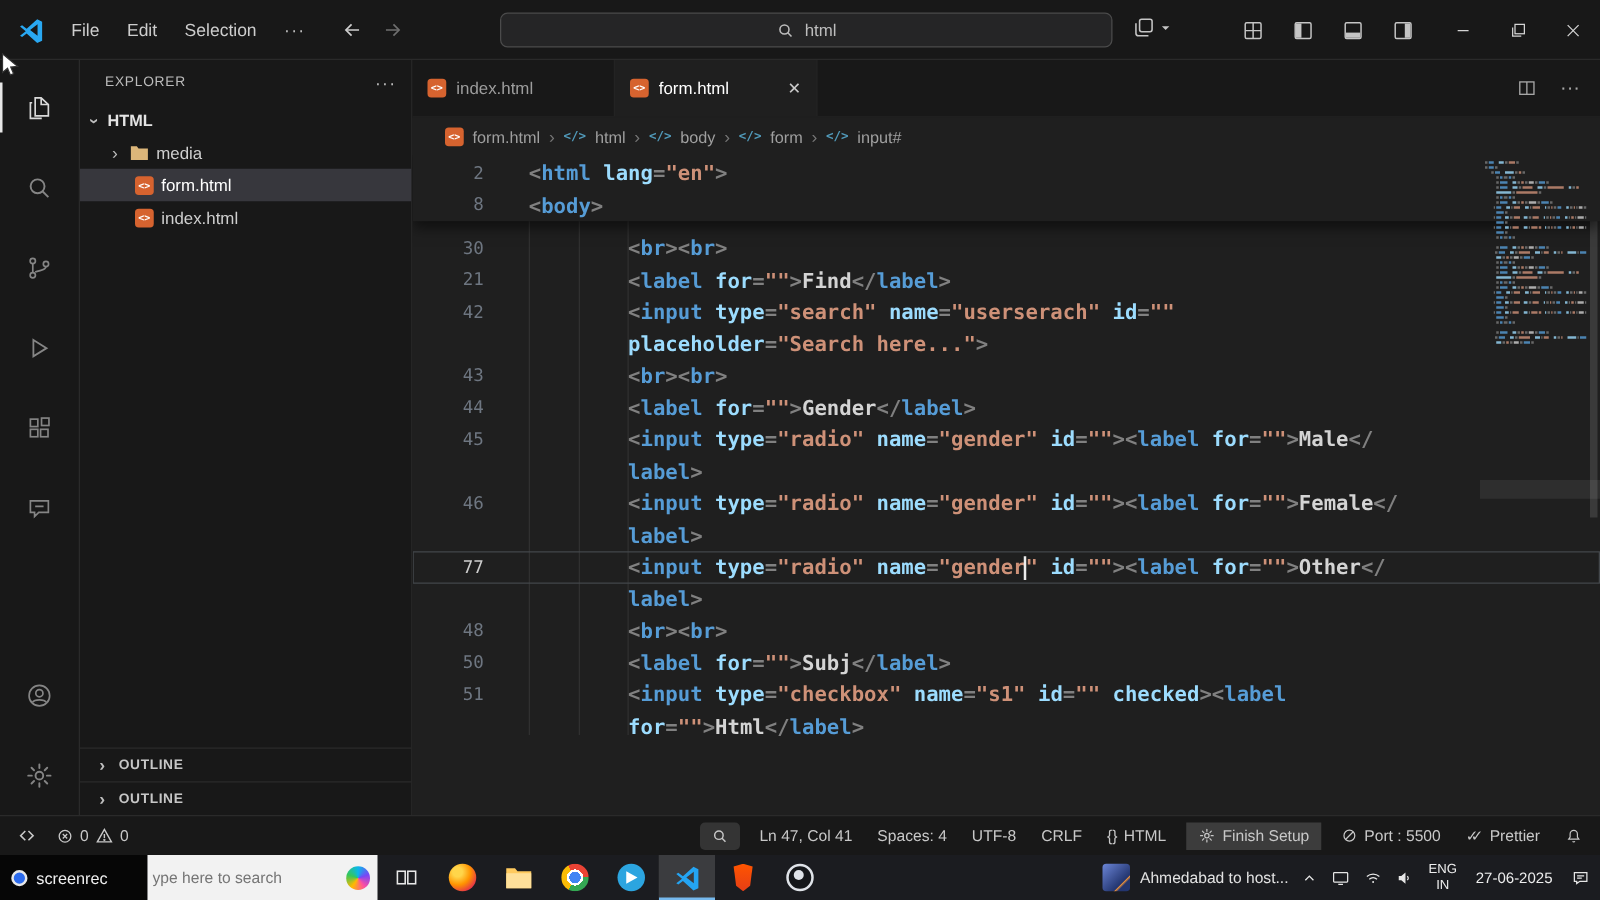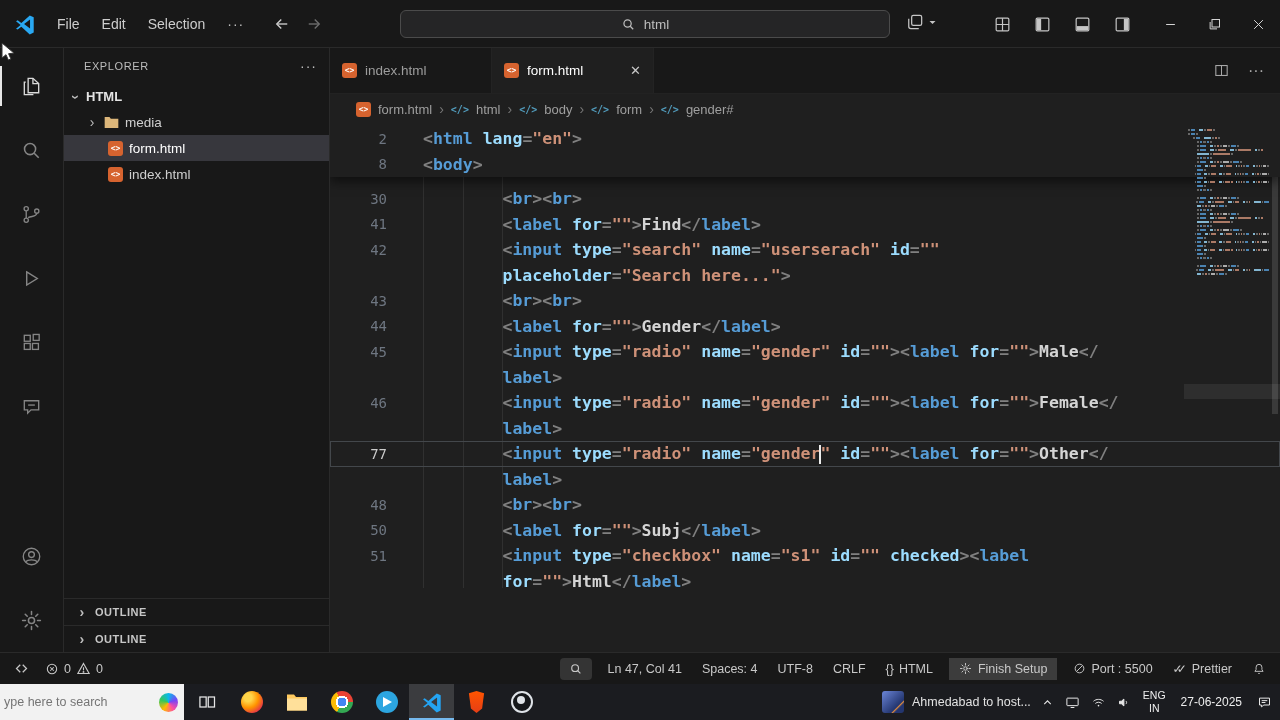--- a/index.html
+++ b/index.html
@@ -336,21 +336,21 @@
         <span class="bc-sym">&lt;/&gt;</span>
         <span>html</span>
         <span class="bc-sep">›</span>
         <span class="bc-sym">&lt;/&gt;</span>
         <span>body</span>
         <span class="bc-sep">›</span>
         <span class="bc-sym">&lt;/&gt;</span>
         <span>form</span>
         <span class="bc-sep">›</span>
         <span class="bc-sym">&lt;/&gt;</span>
-        <span>gender#</span>
+        <span>input#</span>
       </div>
 
       <div class="editorbody">
         <div class="sticky">
             <div class="crow">
               <span class="num">2</span>
               <span class="cline"><span class="tok-p">&lt;</span><span class="tok-tag">html</span><span class="tok-txt"> </span><span class="tok-attr">lang</span><span class="tok-p">=</span><span class="tok-str">"en"</span><span class="tok-p">&gt;</span></span>
             </div>
             <div class="crow">
               <span class="num">8</span>
@@ -359,21 +359,21 @@
           </div>
         <div class="codeblock">
           <div class="guide" style="left:93px"></div>
           <div class="guide" style="left:calc(93px + 4ch)"></div>
           <div class="guide" style="left:calc(93px + 8ch)"></div>
         <div class="crow">
               <span class="num">30</span>
               <span class="cline"><span class="tok-txt">        </span><span class="tok-p">&lt;</span><span class="tok-tag">br</span><span class="tok-p">&gt;&lt;</span><span class="tok-tag">br</span><span class="tok-p">&gt;</span></span>
             </div>
             <div class="crow">
-              <span class="num">41</span>
+              <span class="num">21</span>
               <span class="cline"><span class="tok-txt">        </span><span class="tok-p">&lt;</span><span class="tok-tag">label</span><span class="tok-txt"> </span><span class="tok-attr">for</span><span class="tok-p">=</span><span class="tok-str">""</span><span class="tok-p">&gt;</span><span class="tok-txt">Find</span><span class="tok-p">&lt;/</span><span class="tok-tag">label</span><span class="tok-p">&gt;</span></span>
             </div>
             <div class="crow">
               <span class="num">42</span>
               <span class="cline"><span class="tok-txt">        </span><span class="tok-p">&lt;</span><span class="tok-tag">input</span><span class="tok-txt"> </span><span class="tok-attr">type</span><span class="tok-p">=</span><span class="tok-str">"search"</span><span class="tok-txt"> </span><span class="tok-attr">name</span><span class="tok-p">=</span><span class="tok-str">"userserach"</span><span class="tok-txt"> </span><span class="tok-attr">id</span><span class="tok-p">=</span><span class="tok-str">""</span></span>
             </div>
             <div class="crow">
               <span class="num"></span>
               <span class="cline"><span class="tok-txt">        </span><span class="tok-attr">placeholder</span><span class="tok-p">=</span><span class="tok-str">"Search here..."</span><span class="tok-p">&gt;</span></span>
             </div>
@@ -953,20 +953,24 @@
       <span class="sb-item">
         <svg width="14" height="14" viewBox="0 0 24 24" fill="none" stroke="currentColor" stroke-width="1.6">
             <path d="M12 4a5 5 0 0 0-5 5v4l-2 3h14l-2-3V9a5 5 0 0 0-5-5z"></path>
             <path d="M10.5 18.8a1.6 1.6 0 0 0 3 0"></path>
           </svg>
       </span>
     </div>
   </div>
 
   <div class="taskbar">
+    <div class="recorder">
+      <span class="rec-dot"></span>
+      <span>screenrec</span>
+    </div>
     <div class="win-search">
       <input placeholder="ype here to search" style="">
       <span class="hl-ic"></span>
     </div>
     <div class="tb-app">
       <svg width="20" height="20" viewBox="0 0 24 24" fill="none" stroke="#e8e8e8" stroke-width="1.5">
           <rect x="3.5" y="6" width="7.5" height="12"></rect>
           <rect x="13.5" y="6" width="7.5" height="12"></rect>
         </svg>
     </div>

